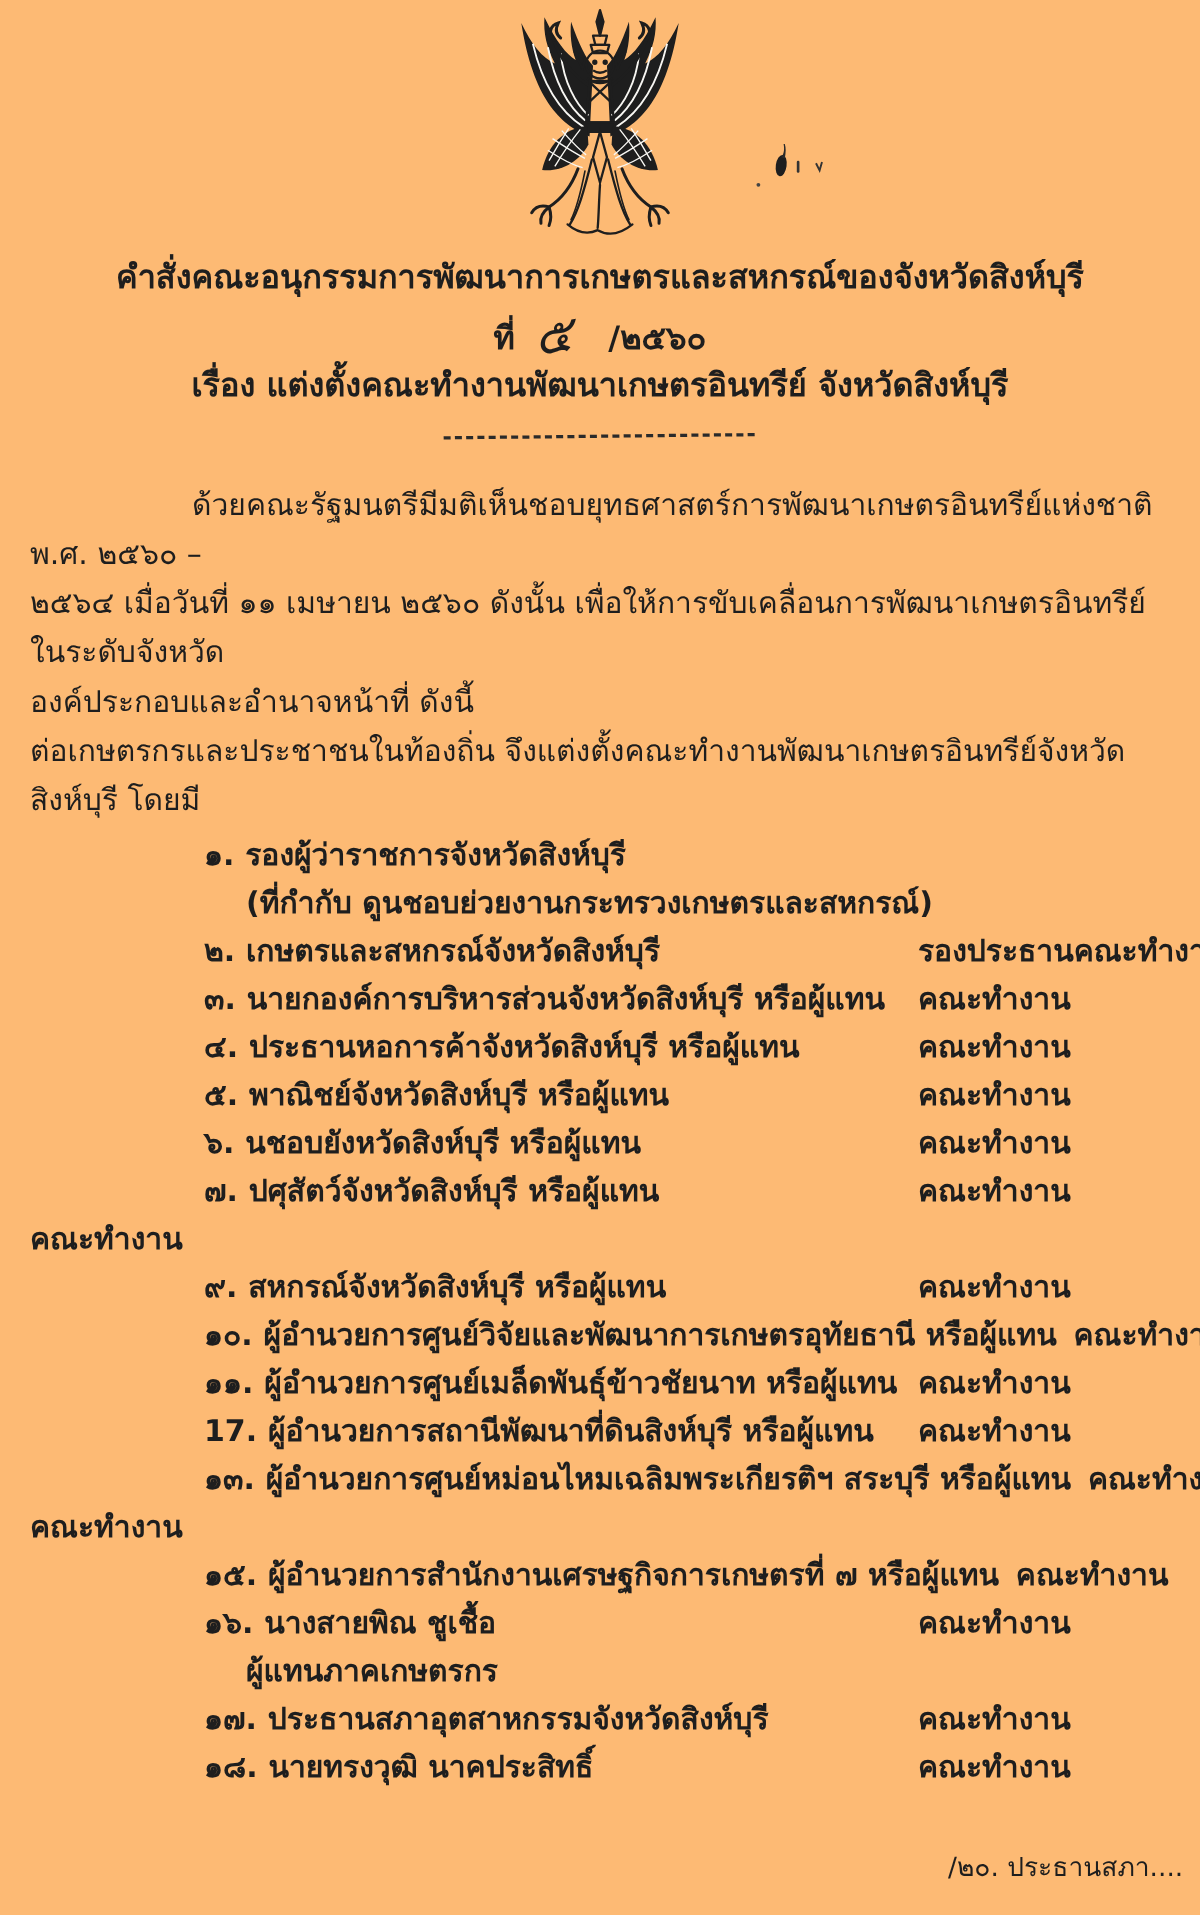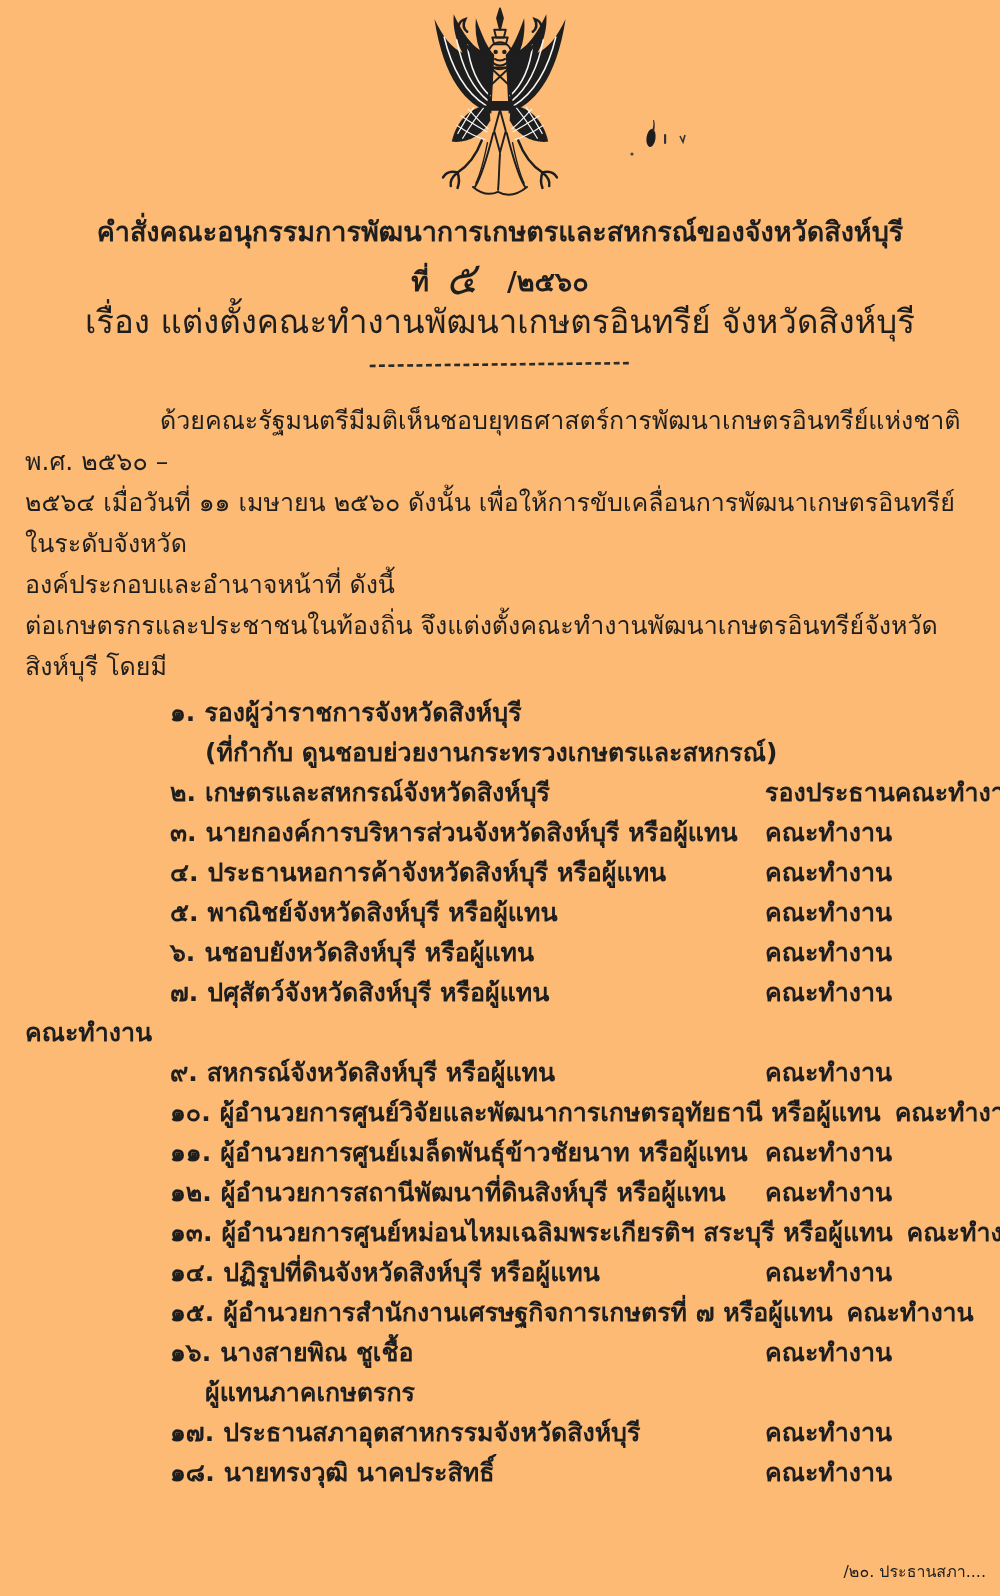--- a/index.html
+++ b/index.html
@@ -26,21 +26,21 @@
   .doc-no-line { font-size: 27px; font-weight: bold; height: 48px; line-height: 46px; margin-top: 2px; }
   .handwritten-no {
     display: inline-block;
     font-family: "DejaVu Serif", serif;
     font-style: italic; font-weight: 400;
     font-size: 42px;
     transform: rotate(-7deg);
     margin: 0 30px 0 16px;
     position: relative; top: 3px;
   }
-  .subject-line { font-size: 33px; font-weight: normal; line-height: 40px; white-space: nowrap; }
+  .subject-line { font-size: 27px; font-weight: bold; line-height: 40px; white-space: nowrap; }
   .divider {
     text-align: center;
     font-size: 19px; font-weight: bold;
     letter-spacing: 1.5px;
     margin-top: 10px;
     transform: rotate(-0.6deg);
     color: #2a2a2a;
   }
   
   .content { padding: 0 25px; font-size: 25px; }
@@ -50,22 +50,22 @@
   
   .member-list { margin-top: 6px; }
   .member-row { display: flex; flex-wrap: nowrap; align-items: flex-start; font-weight: bold; }
   .member-main { flex: 0 0 auto; min-width: 740px; box-sizing: border-box; padding-left: 145px; padding-right: 14px; }
   .member-first-line { line-height: 40px; white-space: nowrap; }
   .member-no { display: inline-block; margin-right: 9px; }
   .member-sub { line-height: 40px; padding-left: 35px; white-space: nowrap; }
   .member-role { flex: 0 0 auto; line-height: 40px; white-space: nowrap; }
   
   .footer-continuation {
-    position: absolute; right: 14px; bottom: 7px;
-    font-size: 16px; line-height: 34px;
+    position: absolute; right: 14px; bottom: 22px;
+    font-size: 22px; line-height: 34px;
   }
 </style>
 </head>
 <body>
 
 <div class="page">
 
   <div class="emblem-wrap">
     <svg class="garuda" viewBox="0 0 170 200" xmlns="http://www.w3.org/2000/svg">
 
@@ -263,44 +263,38 @@
         <span class="member-no">๑๑.</span><span class="member-name">ผู้อำนวยการศูนย์เมล็ดพันธุ์ข้าวชัยนาท หรือผู้แทน</span>
       </div>
 
     </div>
     <div class="member-role">คณะทำงาน</div>
   </div>
 
   <div class="member-row">
     <div class="member-main">
       <div class="member-first-line">
-        <span class="member-no">๑๒.</span><span class="member-name">ผู้อำนวยการสถานีพัฒนาที่ดินสิงห์บุรี หรือผู้แทน</span>
+        <span class="member-no">17.</span><span class="member-name">ผู้อำนวยการสถานีพัฒนาที่ดินสิงห์บุรี หรือผู้แทน</span>
       </div>
 
     </div>
     <div class="member-role">คณะทำงาน</div>
   </div>
 
   <div class="member-row">
     <div class="member-main">
       <div class="member-first-line">
         <span class="member-no">๑๓.</span><span class="member-name">ผู้อำนวยการศูนย์หม่อนไหมเฉลิมพระเกียรติฯ สระบุรี หรือผู้แทน</span>
       </div>
 
     </div>
     <div class="member-role">คณะทำงาน</div>
   </div>
 
   <div class="member-row">
-    <div class="member-main">
-      <div class="member-first-line">
-        <span class="member-no">๑๔.</span><span class="member-name">ปฏิรูปที่ดินจังหวัดสิงห์บุรี หรือผู้แทน</span>
-      </div>
-
-    </div>
     <div class="member-role">คณะทำงาน</div>
   </div>
 
   <div class="member-row">
     <div class="member-main">
       <div class="member-first-line">
         <span class="member-no">๑๕.</span><span class="member-name">ผู้อำนวยการสำนักงานเศรษฐกิจการเกษตรที่ ๗ หรือผู้แทน</span>
       </div>
 
     </div>

